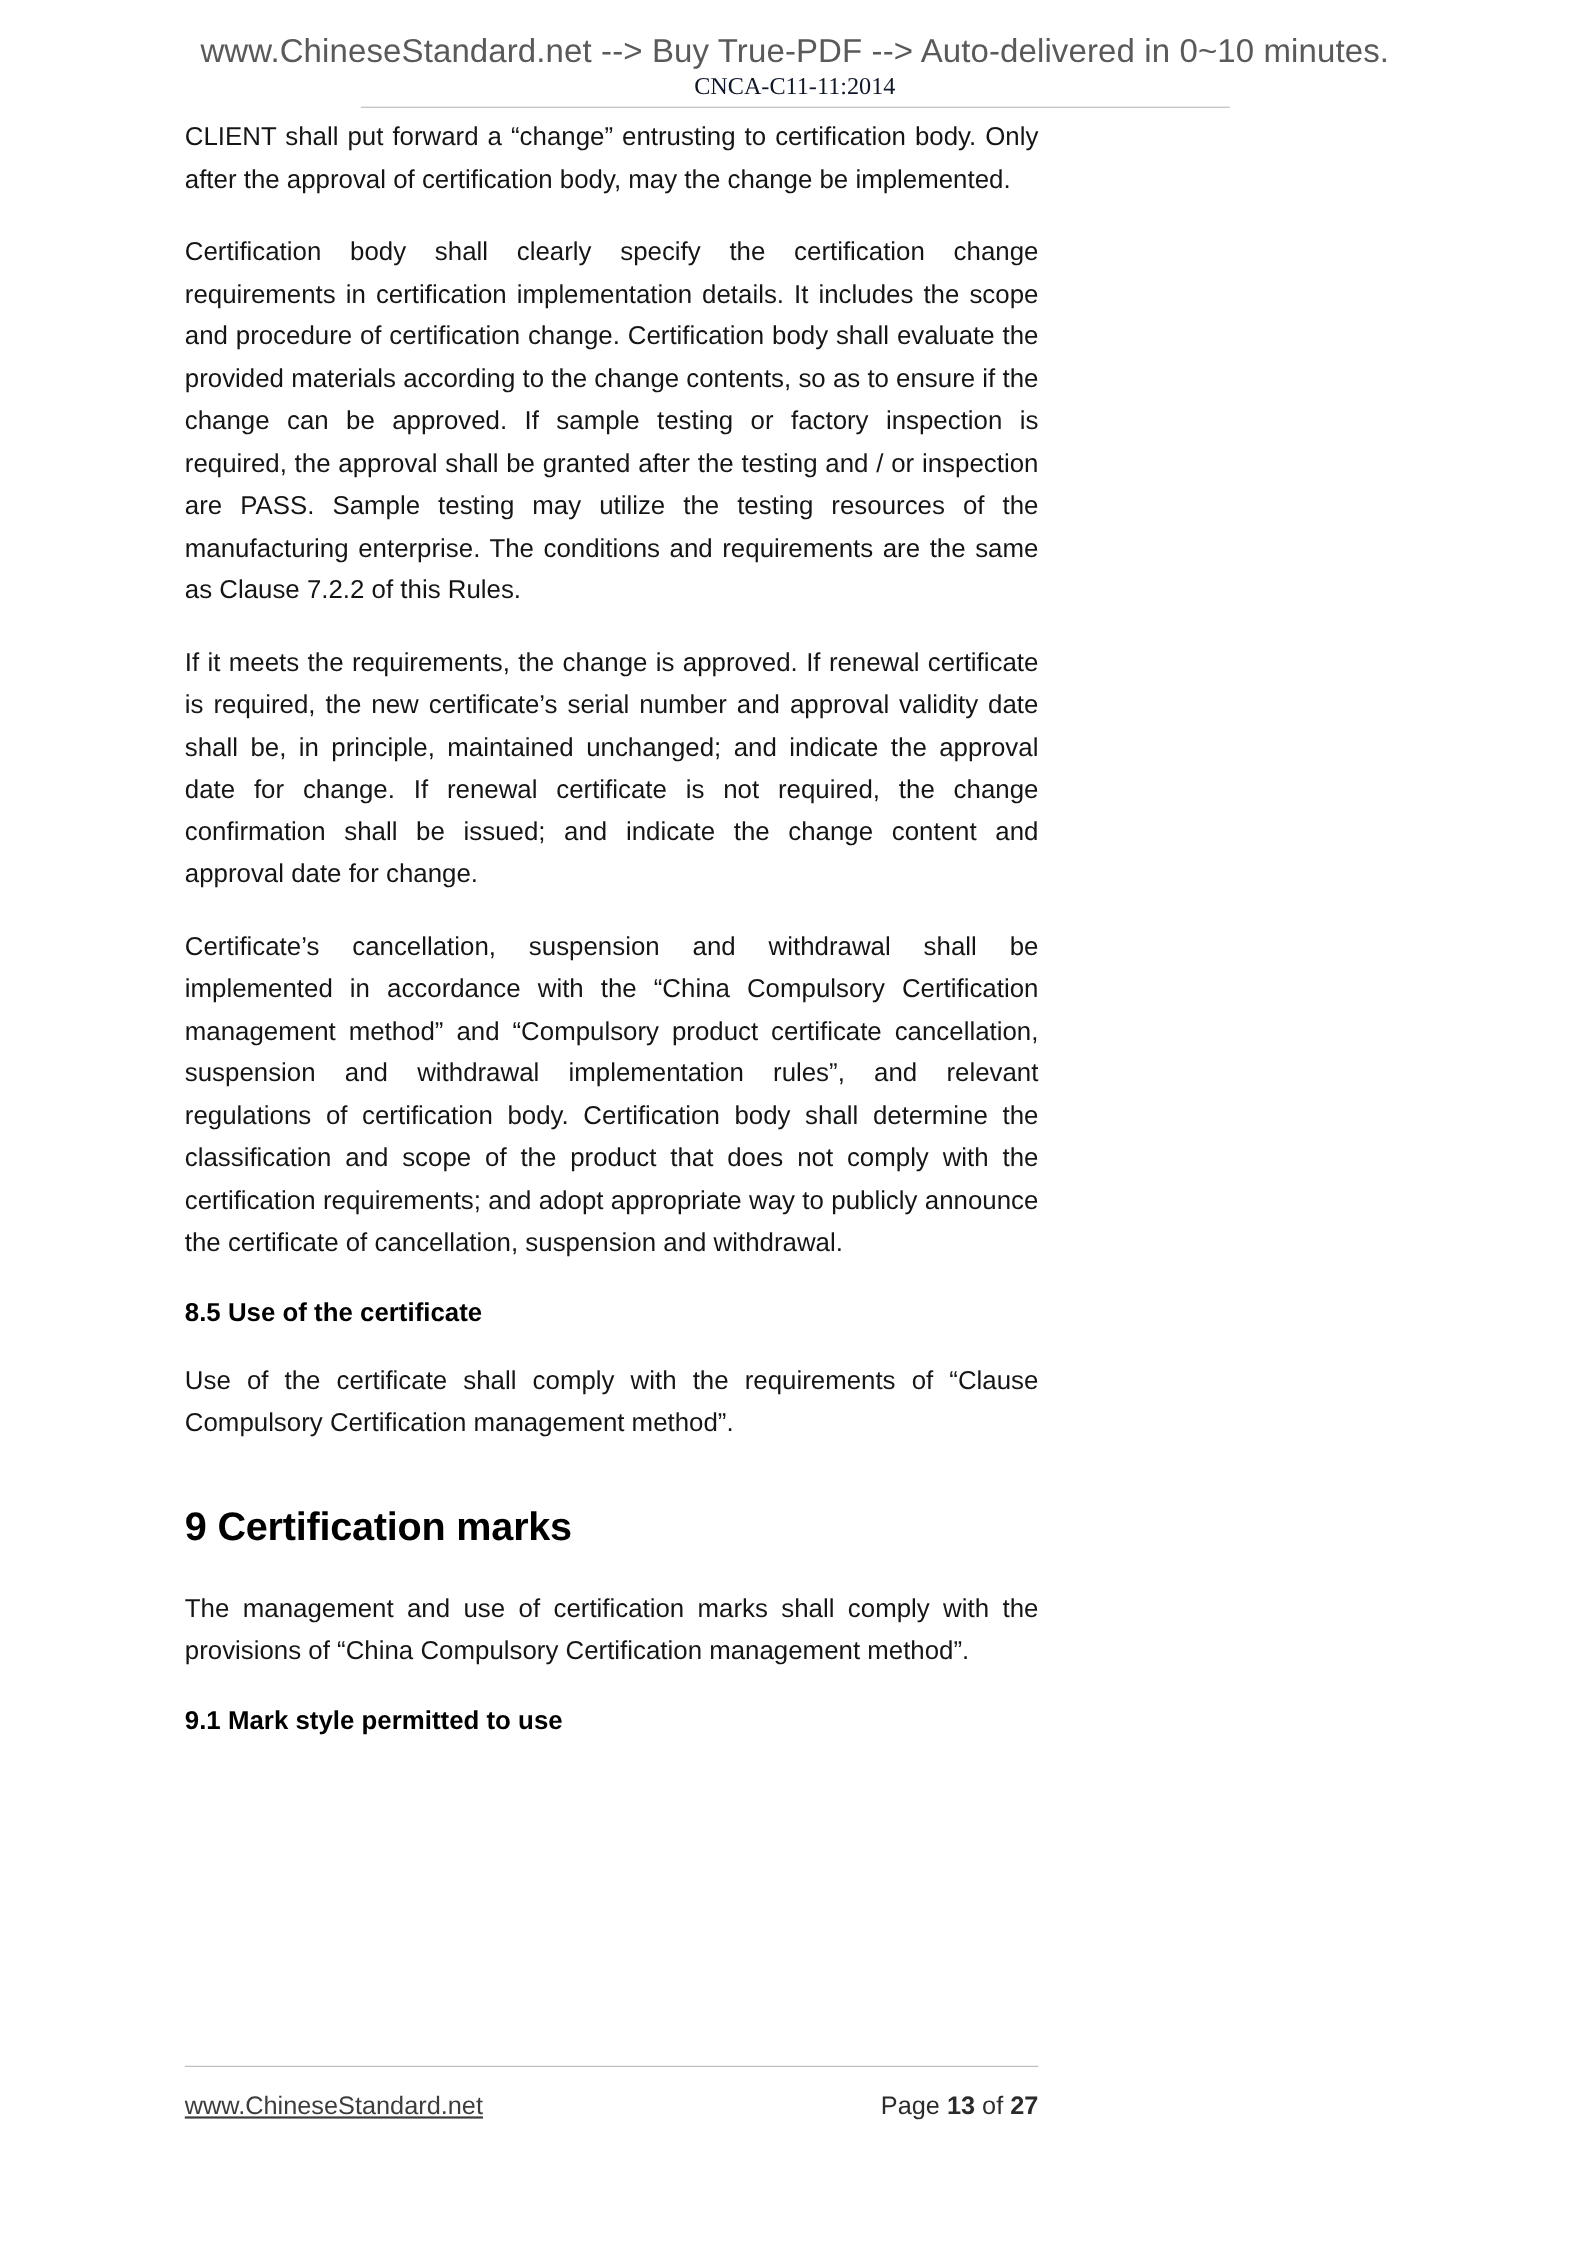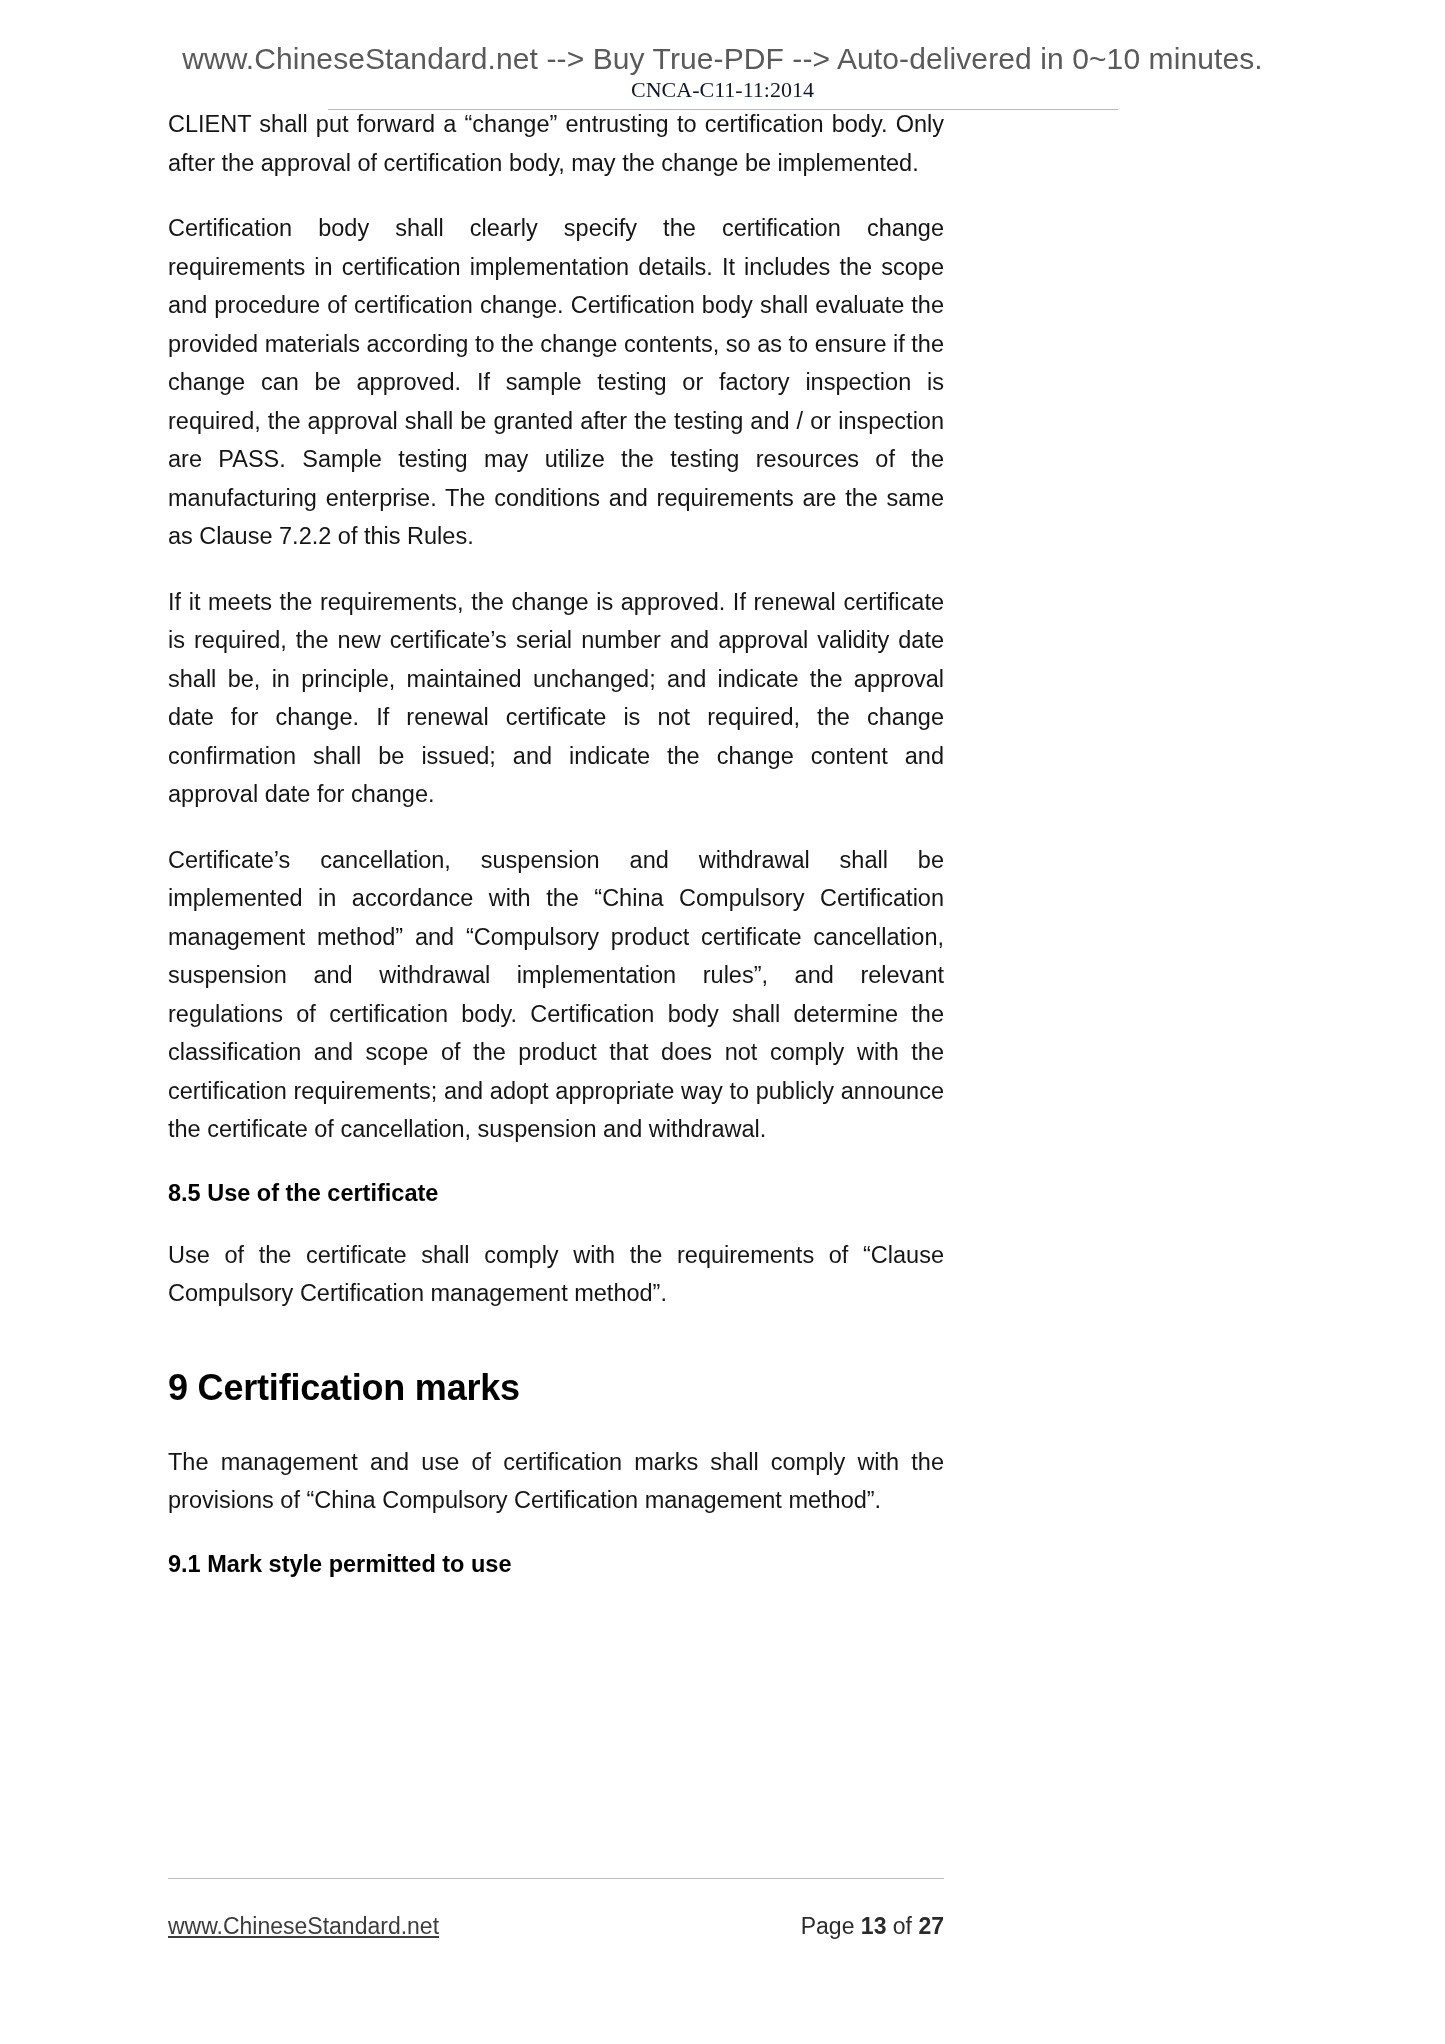--- a/index.html
+++ b/index.html
@@ -26,21 +26,21 @@
     left: 0;
     top: 0;
     width: 1445px;
   }
   .header-promo {
     text-align: center;
     font-size: 30px;
     color: #5a5a5a;
     letter-spacing: 0.1px;
     white-space: nowrap;
-    padding-top: 42px;
+    padding-top: 30px;
     font-family: "Liberation Sans", sans-serif;
   }
   .header-stdno {
     text-align: center;
     font-size: 22px;
     color: #0f172a;
     margin-top: 1px;
     font-family: Liberation Serif, serif;
   }
   .header-rule {
@@ -102,21 +102,21 @@
     width: 776px;
     border: 0;
     border-top: 1px solid #b9b9b9;
     height: 0;
     margin: 0;
   }
   .footer-row {
     display: flex;
     justify-content: space-between;
     align-items: baseline;
-    margin-top: 34px;
+    margin-top: 22px;
   }
   .footer-link {
     font-size: 23px;
     color: #3c3c3c;
     text-decoration: underline;
     font-family: "Liberation Sans", sans-serif;
   }
   .footer-page {
     font-size: 23px;
     color: #2b2b2b;

